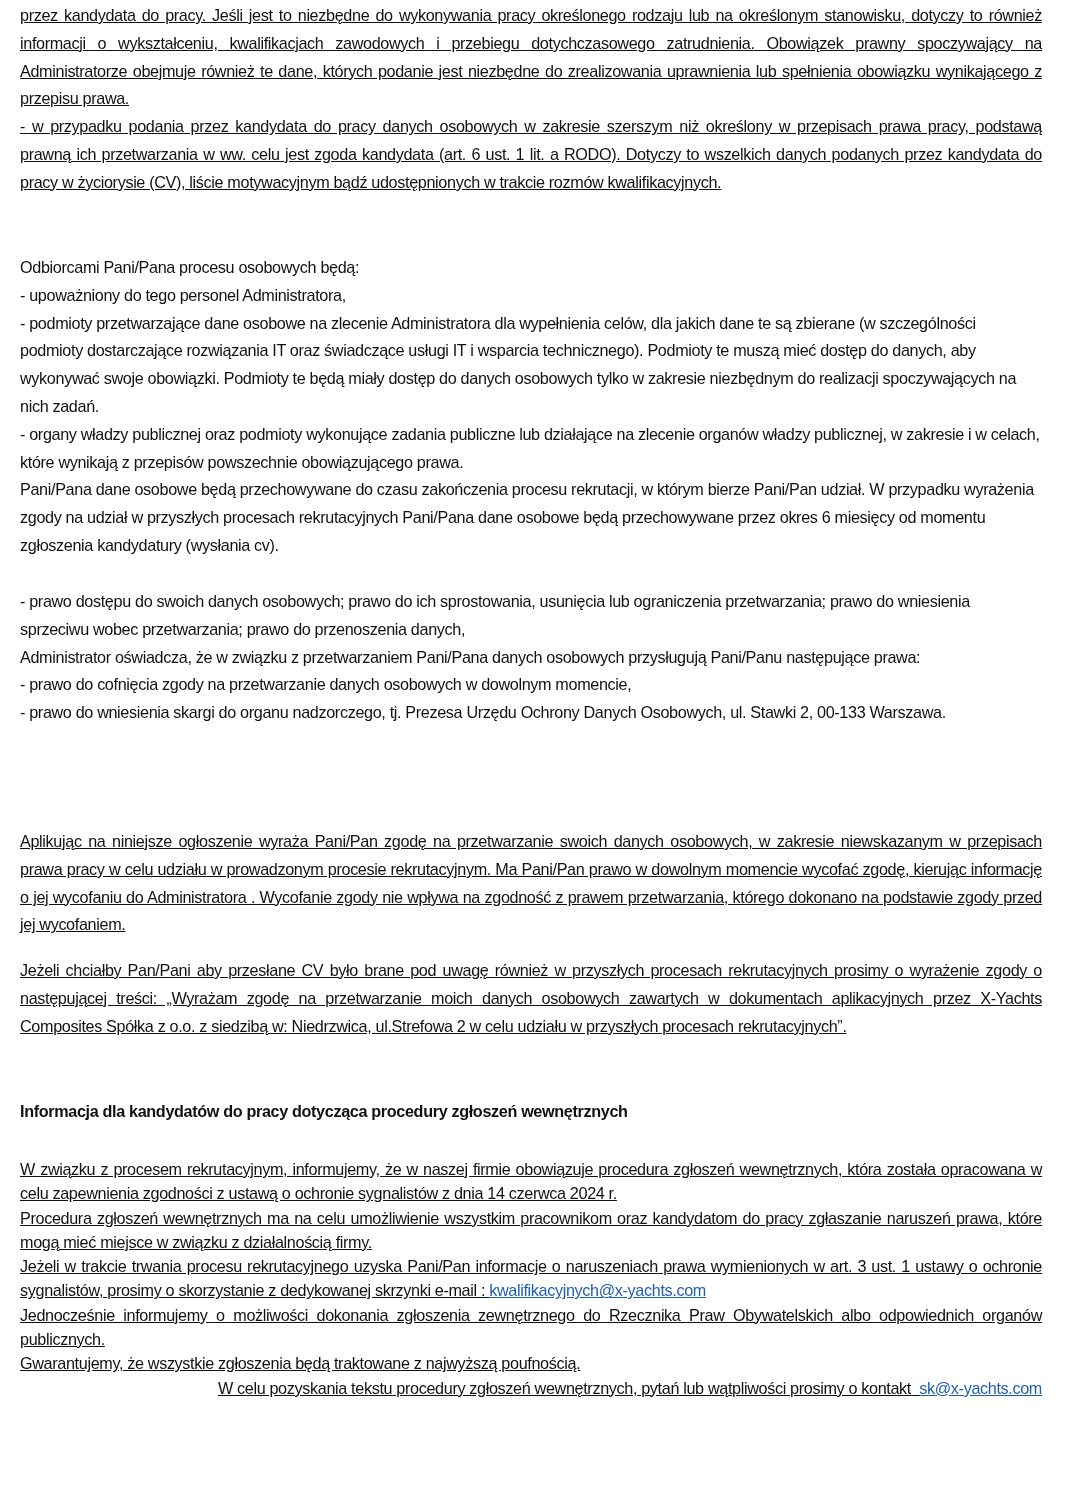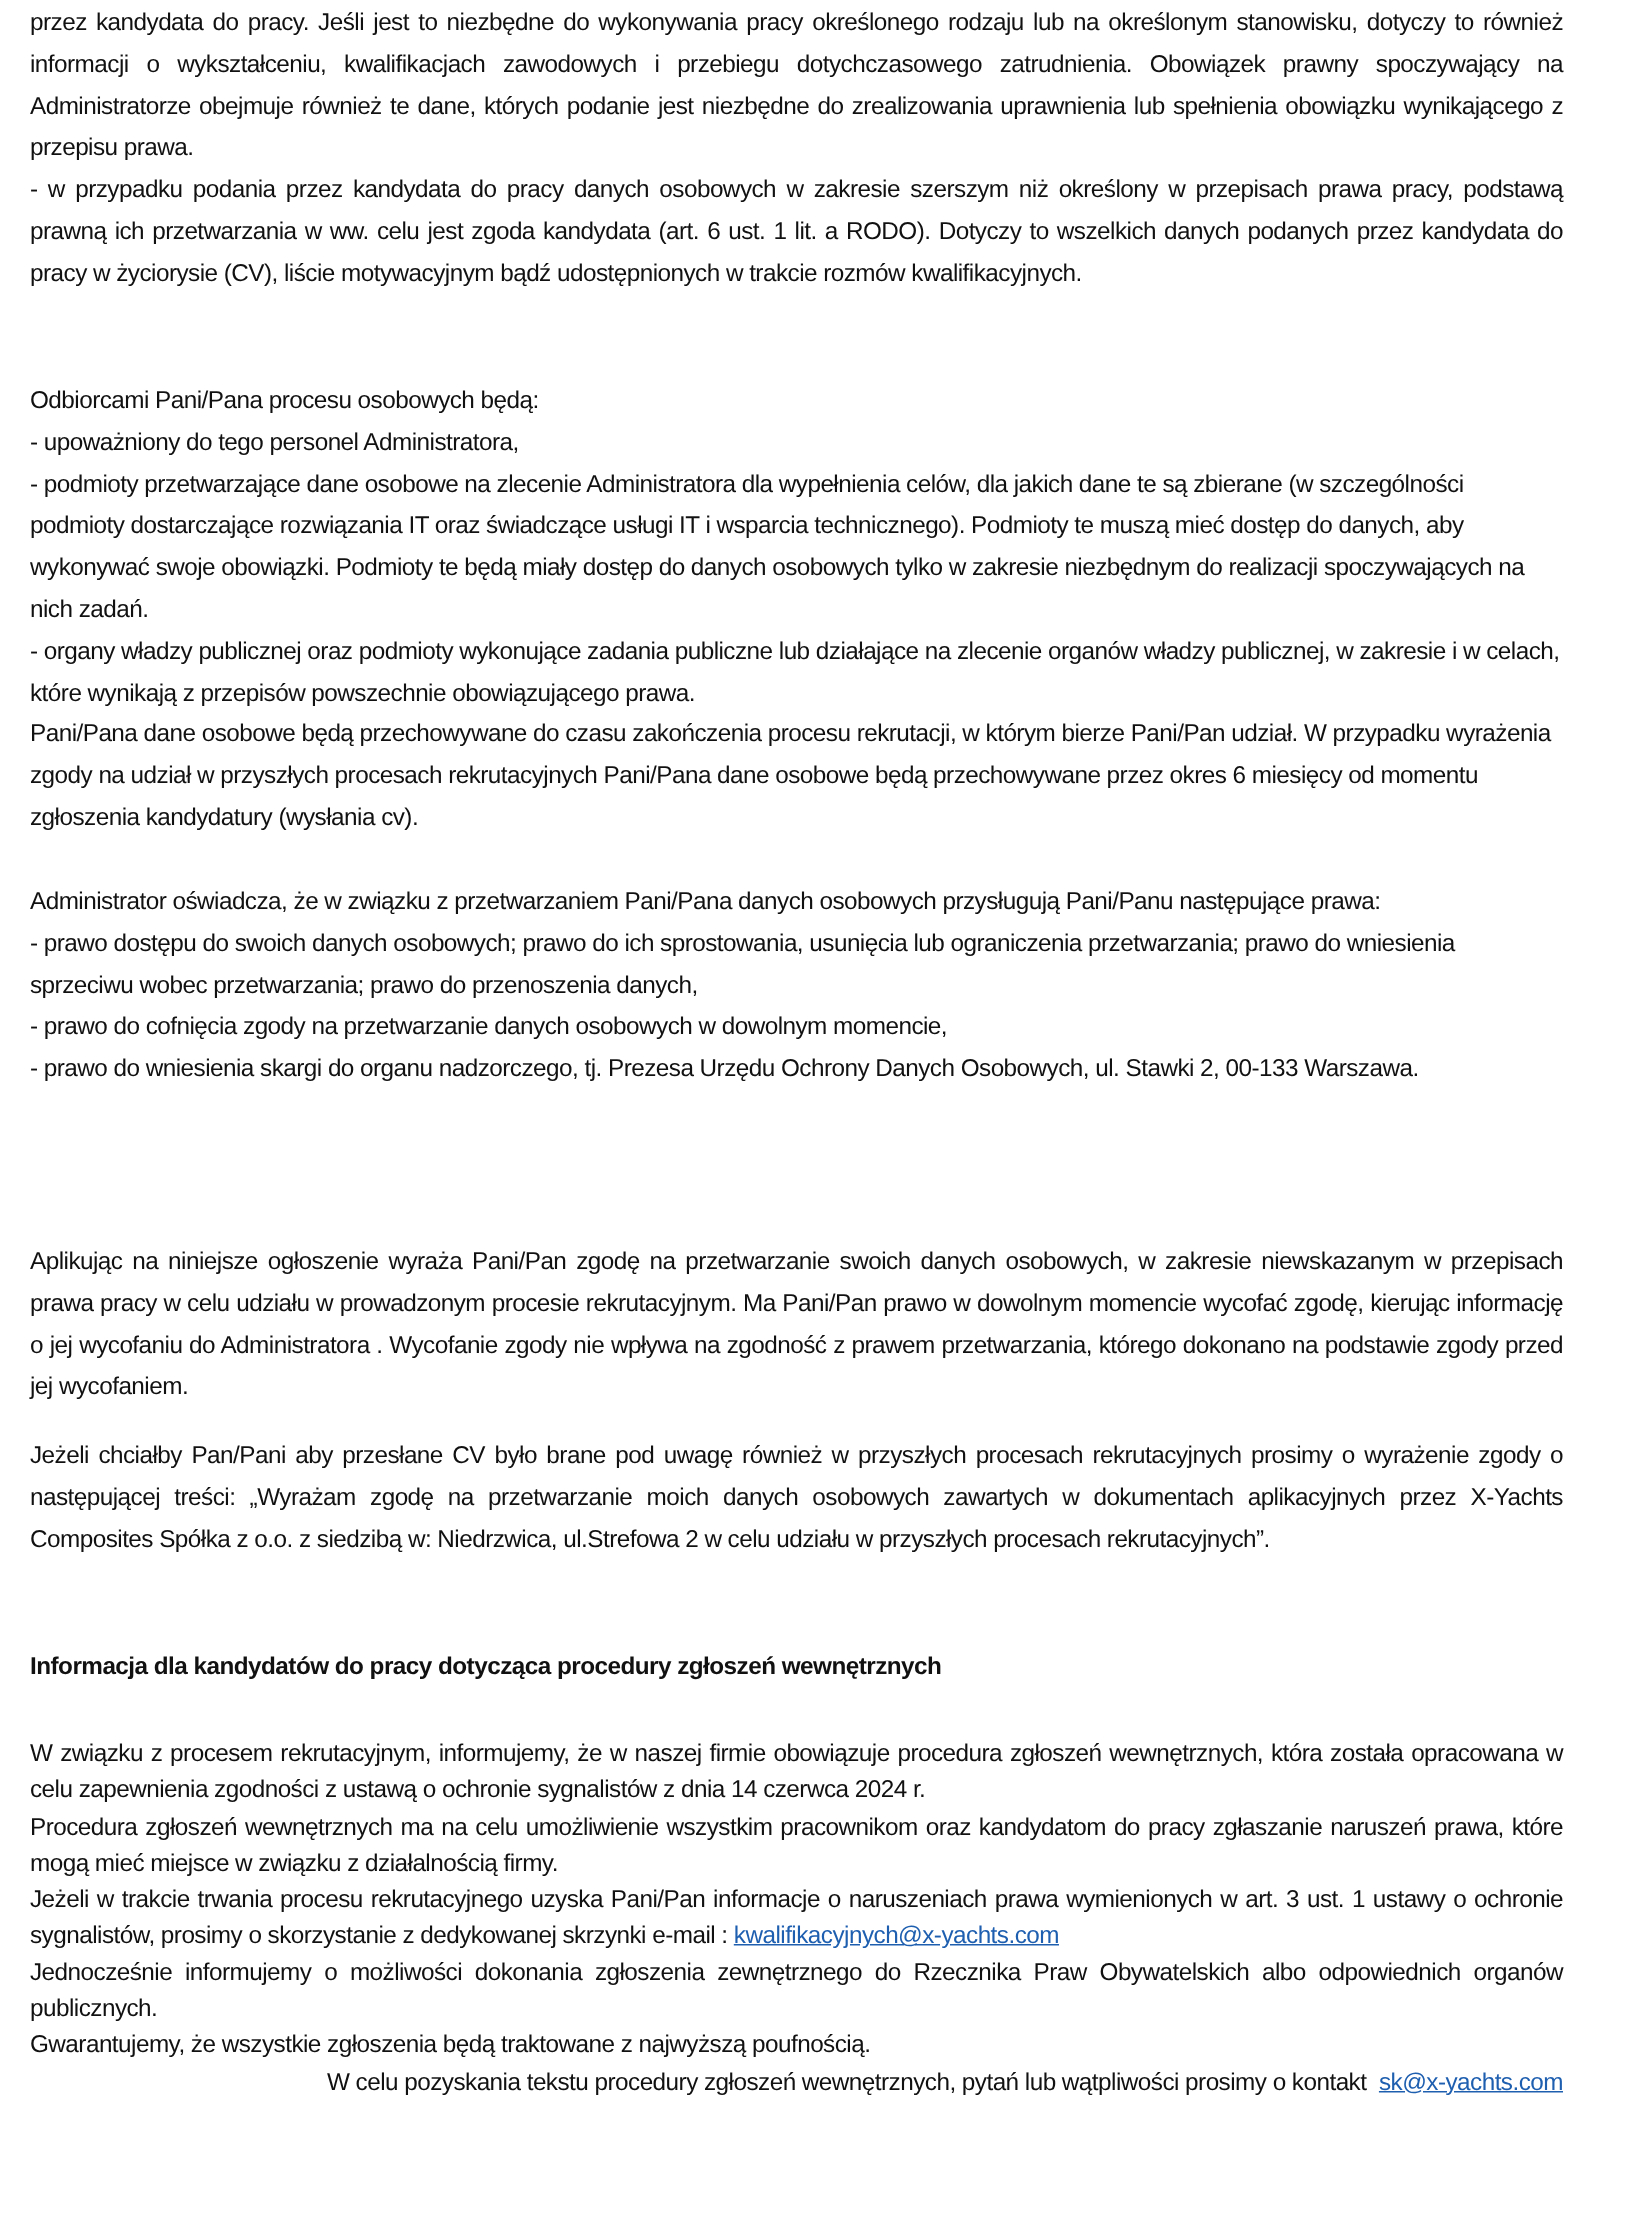--- a/index.html
+++ b/index.html
@@ -7,21 +7,21 @@
   .page {
     position: absolute; left: 20px; top: 0; width: 1022px;
     font-family: "Liberation Sans", sans-serif;
     font-size: 16.2px; color: #111111;
     letter-spacing: -0.35px; word-spacing: 0px;
   }
   .blk { position: absolute; left: 0; width: 1022px; }
   .blk p { margin: 0; }
   .lh28 { line-height: 27.8px; }
   .lh24 { line-height: 24.3px; }
-  .just { text-align: justify; }
+  .just { text-align: justify; text-decoration: underline; }
   .heading { font-weight: bold; }
   a.link { color: #1f5fb0; text-decoration: underline; }
 </style>
 </head>
 <body>
 
 <div class="page">
 
   <div class="blk lh28 just" style="top:2px;">
     <p>przez kandydata do pracy. Jeśli jest to niezbędne do wykonywania pracy określonego rodzaju lub na określonym stanowisku, dotyczy to również informacji o wykształceniu, kwalifikacjach zawodowych i przebiegu dotychczasowego zatrudnienia. Obowiązek prawny spoczywający na Administratorze obejmuje również te dane, których podanie jest niezbędne do zrealizowania uprawnienia lub spełnienia obowiązku wynikającego z przepisu prawa.</p>
@@ -30,22 +30,22 @@
 
   <div class="blk lh28" style="top:254px;">
     <p>Odbiorcami Pani/Pana procesu osobowych będą:</p>
     <p>- upoważniony do tego personel Administratora,</p>
     <p>- podmioty przetwarzające dane osobowe na zlecenie Administratora dla wypełnienia celów, dla jakich dane te są zbierane (w szczególności podmioty dostarczające rozwiązania IT oraz świadczące usługi IT i wsparcia technicznego). Podmioty te muszą mieć dostęp do danych, aby wykonywać swoje obowiązki. Podmioty te będą miały dostęp do danych osobowych tylko w zakresie niezbędnym do realizacji spoczywających na nich zadań.</p>
     <p>- organy władzy publicznej oraz podmioty wykonujące zadania publiczne lub działające na zlecenie organów władzy publicznej, w zakresie i w celach, które wynikają z przepisów powszechnie obowiązującego prawa.</p>
     <p>Pani/Pana dane osobowe będą przechowywane do czasu zakończenia procesu rekrutacji, w którym bierze Pani/Pan udział. W przypadku wyrażenia zgody na udział w przyszłych procesach rekrutacyjnych Pani/Pana dane osobowe będą przechowywane przez okres 6 miesięcy od momentu zgłoszenia kandydatury (wysłania cv).</p>
   </div>
 
   <div class="blk lh28" style="top:588px;">
+    <p>- prawo dostępu do swoich danych osobowych; prawo do ich sprostowania, usunięcia lub ograniczenia przetwarzania; prawo do wniesienia sprzeciwu wobec przetwarzania; prawo do przenoszenia danych,</p>
     <p>Administrator oświadcza, że w związku z przetwarzaniem Pani/Pana danych osobowych przysługują Pani/Panu następujące prawa:</p>
-    <p>- prawo dostępu do swoich danych osobowych; prawo do ich sprostowania, usunięcia lub ograniczenia przetwarzania; prawo do wniesienia sprzeciwu wobec przetwarzania; prawo do przenoszenia danych,</p>
     <p>- prawo do cofnięcia zgody na przetwarzanie danych osobowych w dowolnym momencie,</p>
     <p>- prawo do wniesienia skargi do organu nadzorczego, tj. Prezesa Urzędu Ochrony Danych Osobowych, ul. Stawki 2, 00-133 Warszawa.</p>
   </div>
 
   <div class="blk lh28 just" style="top:828px;">
     <p>Aplikując na niniejsze ogłoszenie wyraża Pani/Pan zgodę na przetwarzanie swoich danych osobowych, w zakresie niewskazanym w przepisach prawa pracy w celu udziału w prowadzonym procesie rekrutacyjnym. Ma Pani/Pan prawo w dowolnym momencie wycofać zgodę, kierując informację o jej wycofaniu do Administratora . Wycofanie zgody nie wpływa na zgodność z prawem przetwarzania, którego dokonano na podstawie zgody przed jej wycofaniem.</p>
   </div>
 
   <div class="blk lh28 just" style="top:957px;">
     <p>Jeżeli chciałby Pan/Pani aby przesłane CV było brane pod uwagę również w przyszłych procesach rekrutacyjnych prosimy o wyrażenie zgody o następującej treści: „Wyrażam zgodę na przetwarzanie moich danych osobowych zawartych w dokumentach aplikacyjnych przez X-Yachts Composites Spółka z o.o. z siedzibą w: Niedrzwica, ul.Strefowa 2 w celu udziału w przyszłych procesach rekrutacyjnych”.</p>

